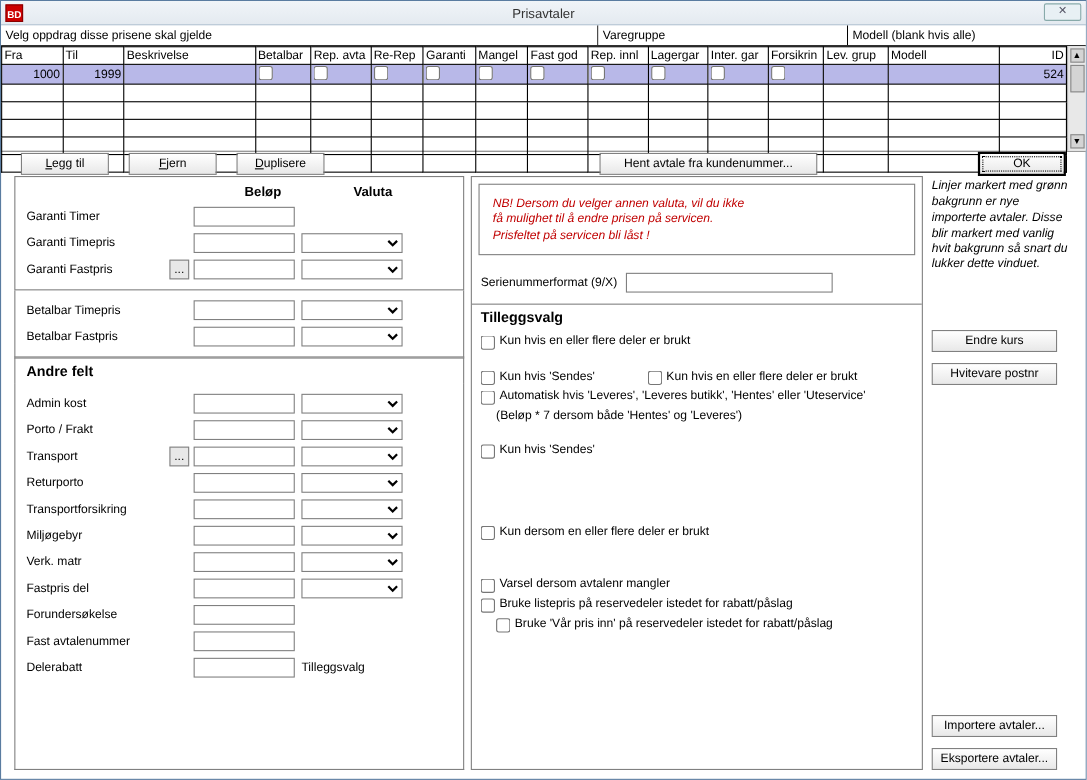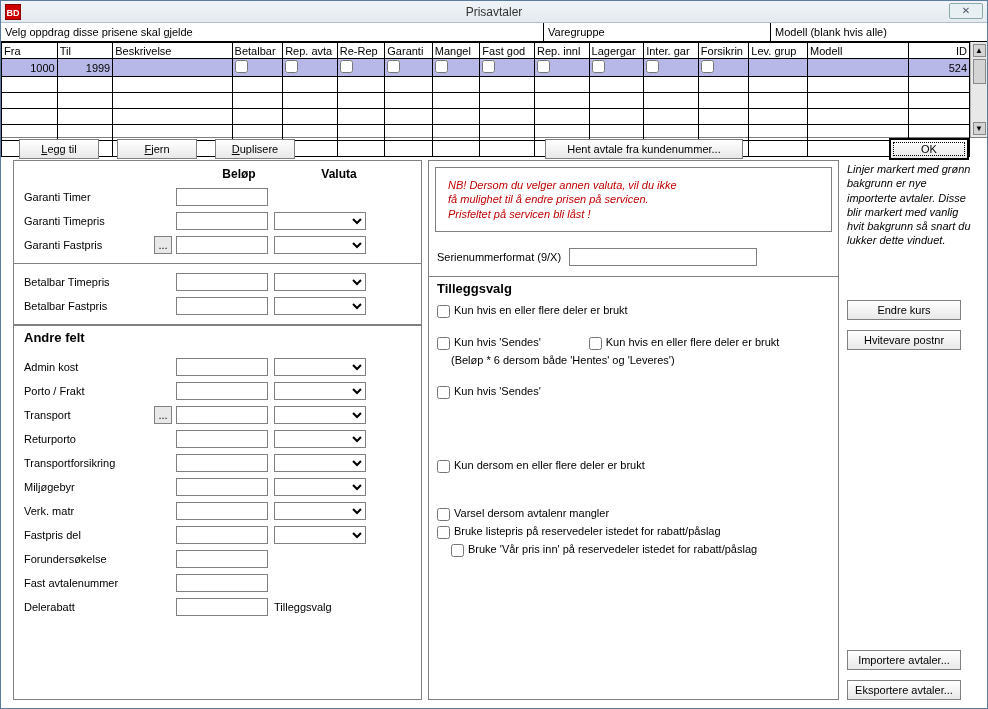--- a/index.html
+++ b/index.html
@@ -573,22 +573,26 @@
               <span>Kun hvis en eller flere deler er brukt</span>
             </div>
           <div class="cb-group-spacer"></div>
           <div class="cb-row">
             <input type="checkbox" style="">
               <span>Kun hvis 'Sendes'</span>
             <div style="width:40px"></div>
             <input type="checkbox" style="">
               <span>Kun hvis en eller flere deler er brukt</span>
           </div>
+          <div class="cb-row">
+              <input type="checkbox" style="">
+              <span>Automatisk hvis 'Leveres', 'Leveres butikk', 'Hentes' eller 'Uteservice'</span>
+            </div>
           <div class="cb-row cb-indent">
-              <span>(Beløp * 6 dersom både 'Hentes' og 'Leveres')</span>
+              <span>(Beløp * 7 dersom både 'Hentes' og 'Leveres')</span>
             </div>
           <div class="cb-group-spacer"></div>
           <div class="cb-row">
               <input type="checkbox" style="">
               <span>Kun hvis 'Sendes'</span>
             </div>
           <div style="height:56px"></div>
           <div class="cb-row">
               <input type="checkbox" style="">
               <span>Kun dersom en eller flere deler er brukt</span>

